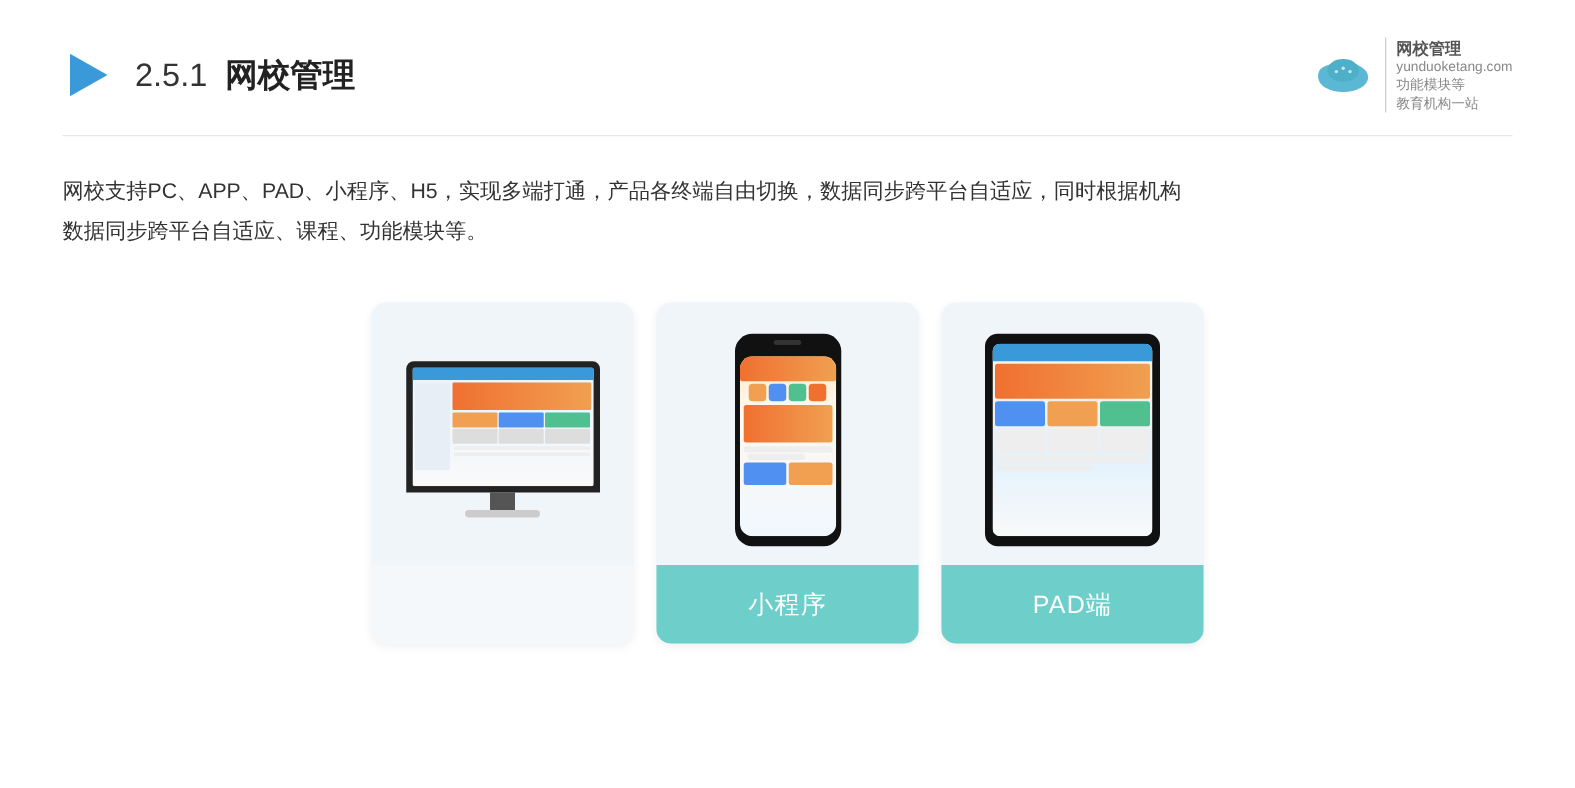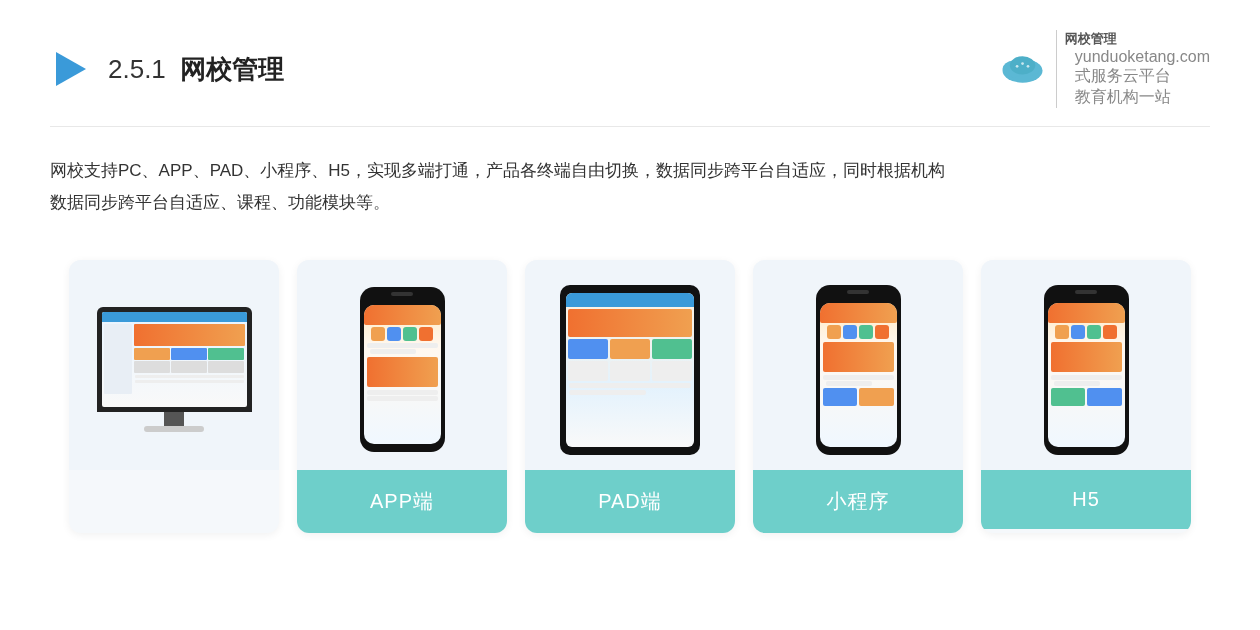--- a/index.html
+++ b/index.html
@@ -68,23 +68,22 @@
       padding-left: 8px;
     }
 
     .brand-name {
       font-size: 13px;
       color: #555;
       font-weight: bold;
     }
 
     .brand-sub {
-      font-size: 16px;
+      font-size: 11px;
       color: #888;
-      margin-left: 10px;
     }
 
     
     .description {
       font-size: 17px;
       color: #333;
       line-height: 1.9;
       margin-bottom: 40px;
     }
 
@@ -329,21 +328,21 @@
         <ellipse cx="36" cy="19" rx="10" ry="8" fill="#5bb8d4"></ellipse>
         <ellipse cx="27" cy="16" rx="14" ry="10" fill="#4dafc8"></ellipse>
 
         <circle cx="21" cy="17" r="1.5" fill="#fff" opacity="0.7"></circle>
         <circle cx="27" cy="14" r="1.5" fill="#fff" opacity="0.7"></circle>
         <circle cx="33" cy="17" r="1.5" fill="#fff" opacity="0.7"></circle>
       </svg>
       <div class="brand-text-block">
         <span class="brand-name">网校管理</span>
         <span class="brand-sub">yunduoketang.com</span>
-        <span class="brand-sub">式服务云平台</span>
+        <span class="brand-sub">功能模块等</span>
         <span class="brand-sub">教育机构一站</span>
       </div>
     </div>
   </div>
 
   <div class="description">
     <div>网校支持PC、APP、PAD、小程序、H5，实现多端打通，产品各终端自由切换，数据同步跨平台自适应，同时根据机构</div>
     <div>数据同步跨平台自适应、课程、功能模块等。</div>
   </div>
 
@@ -374,42 +373,45 @@
                 </div>
               </div>
             </div>
           </div>
           <div class="monitor-neck"></div>
           <div class="monitor-base"></div>
         </div>
       </div>
     </div>
 
+
     <div class="card">
       <div class="card-image-area">
-        <div class="phone-frame">
+        <div class="phone-frame" style="height:170px;">
           <div class="phone-screen">
             <div class="phone-screen-content">
               <div class="ph-top"></div>
               <div class="ph-icons-row">
                 <div class="ph-icon-item"></div>
                 <div class="ph-icon-item"></div>
                 <div class="ph-icon-item"></div>
                 <div class="ph-icon-item"></div>
               </div>
+              <div style="height:30px;background:linear-gradient(90deg,#f07030,#f0a050);margin:3px 3px;border-radius:2px;"></div>
               <div class="ph-text-bar"></div>
               <div class="ph-text-bar" style="width:60%;margin:1px 6px;"></div>
-              <div style="height:30px;background:linear-gradient(90deg,#f07030,#f0a050);margin:3px 3px;border-radius:2px;"></div>
-              <div class="ph-text-bar"></div>
-              <div class="ph-text-bar"></div>
+              <div style="display:flex;gap:2px;margin:2px 3px;">
+                <div style="flex:1;height:18px;background:#5090f0;border-radius:2px;"></div>
+                <div style="flex:1;height:18px;background:#f0a050;border-radius:2px;"></div>
+              </div>
             </div>
           </div>
         </div>
       </div>
-      <div class="card-label">APP端</div>
+      <div class="card-label">小程序</div>
     </div>
 
     <div class="card">
       <div class="card-image-area">
         <div class="pad-frame">
           <div class="pad-screen">
             <div class="pad-screen-content">
               <div style="height:14px;background:#3a9ad9;margin-bottom:2px;"></div>
               <div style="height:28px;background:linear-gradient(90deg,#f07030,#f0a050);margin:2px;border-radius:2px;"></div>
               <div style="display:flex;gap:2px;margin:2px 2px;">
@@ -424,66 +426,15 @@
               </div>
               <div style="height:5px;background:#eee;margin:2px 3px;border-radius:2px;"></div>
               <div style="height:5px;background:#eee;margin:2px 3px;border-radius:2px;width:60%;"></div>
             </div>
           </div>
         </div>
       </div>
       <div class="card-label">PAD端</div>
     </div>
 
-    <div class="card">
-      <div class="card-image-area">
-        <div class="phone-frame" style="height:170px;">
-          <div class="phone-screen">
-            <div class="phone-screen-content">
-              <div class="ph-top"></div>
-              <div class="ph-icons-row">
-                <div class="ph-icon-item"></div>
-                <div class="ph-icon-item"></div>
-                <div class="ph-icon-item"></div>
-                <div class="ph-icon-item"></div>
-              </div>
-              <div style="height:30px;background:linear-gradient(90deg,#f07030,#f0a050);margin:3px 3px;border-radius:2px;"></div>
-              <div class="ph-text-bar"></div>
-              <div class="ph-text-bar" style="width:60%;margin:1px 6px;"></div>
-              <div style="display:flex;gap:2px;margin:2px 3px;">
-                <div style="flex:1;height:18px;background:#5090f0;border-radius:2px;"></div>
-                <div style="flex:1;height:18px;background:#f0a050;border-radius:2px;"></div>
-              </div>
-            </div>
-          </div>
-        </div>
-      </div>
-      <div class="card-label">小程序</div>
-    </div>
-
-    <div class="card">
-      <div class="card-image-area">
-        <div class="phone-frame" style="height:170px;">
-          <div class="phone-screen">
-            <div class="phone-screen-content">
-              <div class="ph-top"></div>
-              <div class="ph-icons-row">
-                <div class="ph-icon-item"></div>
-                <div class="ph-icon-item"></div>
-                <div class="ph-icon-item"></div>
-                <div class="ph-icon-item"></div>
-              </div>
-              <div style="height:30px;background:linear-gradient(90deg,#f07030,#f0a050);margin:3px 3px;border-radius:2px;"></div>
-              <div class="ph-text-bar"></div>
-              <div class="ph-text-bar" style="width:60%;margin:1px 6px;"></div>
-              <div style="display:flex;gap:2px;margin:2px 3px;">
-                <div style="flex:1;height:18px;background:#50c090;border-radius:2px;"></div>
-                <div style="flex:1;height:18px;background:#5090f0;border-radius:2px;"></div>
-              </div>
-            </div>
-          </div>
-        </div>
-      </div>
-      <div class="card-label">H5</div>
-    </div>
 
   </div>
 </div>
 
 </body></html>

